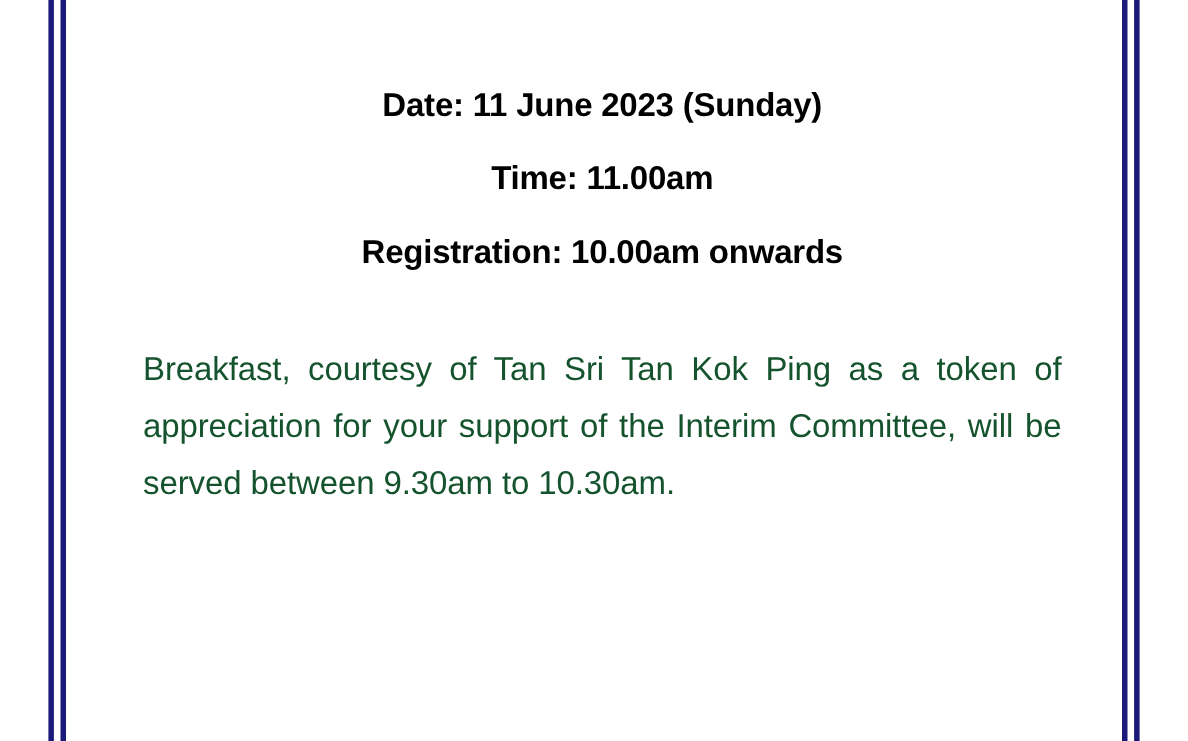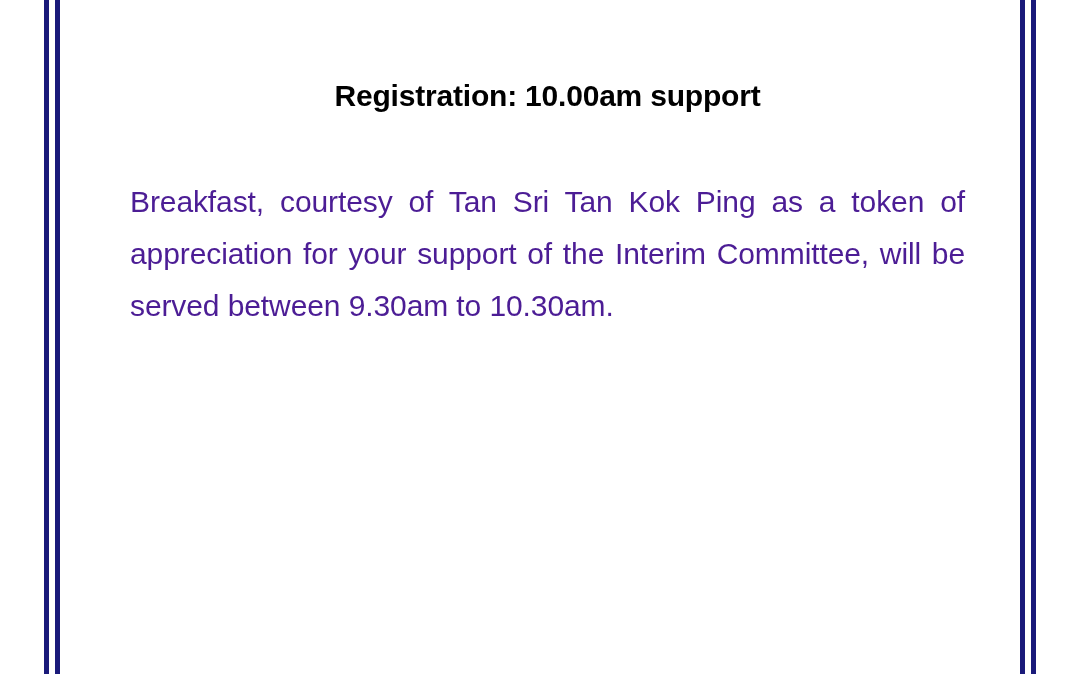--- a/index.html
+++ b/index.html
@@ -57,40 +57,42 @@
     white-space: nowrap;
   }
 
   .body-block {
     margin-top: 47px;
   }
 
   .body-paragraph {
     font-size: 30px;
     line-height: 52px;
-    color: #4c1d95;
+    color: #14532d;
     text-align: justify;
     text-justify: inter-word;
     letter-spacing: -0.1px;
   }
 </style>
 </head>
 <body>
 
 <div class="page">
 
   <div class="rule rule-left-outer"></div>
   <div class="rule rule-left-inner"></div>
   <div class="rule rule-right-inner"></div>
   <div class="rule rule-right-outer"></div>
 
   <div class="content">
 
     <div class="details">
-      <div class="detail-line">Registration: 10.00am support</div>
+      <div class="detail-line">Date: 11 June 2023 (Sunday)</div>
+      <div class="detail-line">Time: 11.00am</div>
+      <div class="detail-line">Registration: 10.00am onwards</div>
     </div>
 
     <div class="body-block">
       <p class="body-paragraph">Breakfast, courtesy of Tan Sri Tan Kok Ping as a token of appreciation for your support of the Interim Committee, will be served between 9.30am to 10.30am.</p>
     </div>
 
   </div>
 </div>
 
 </body></html>

